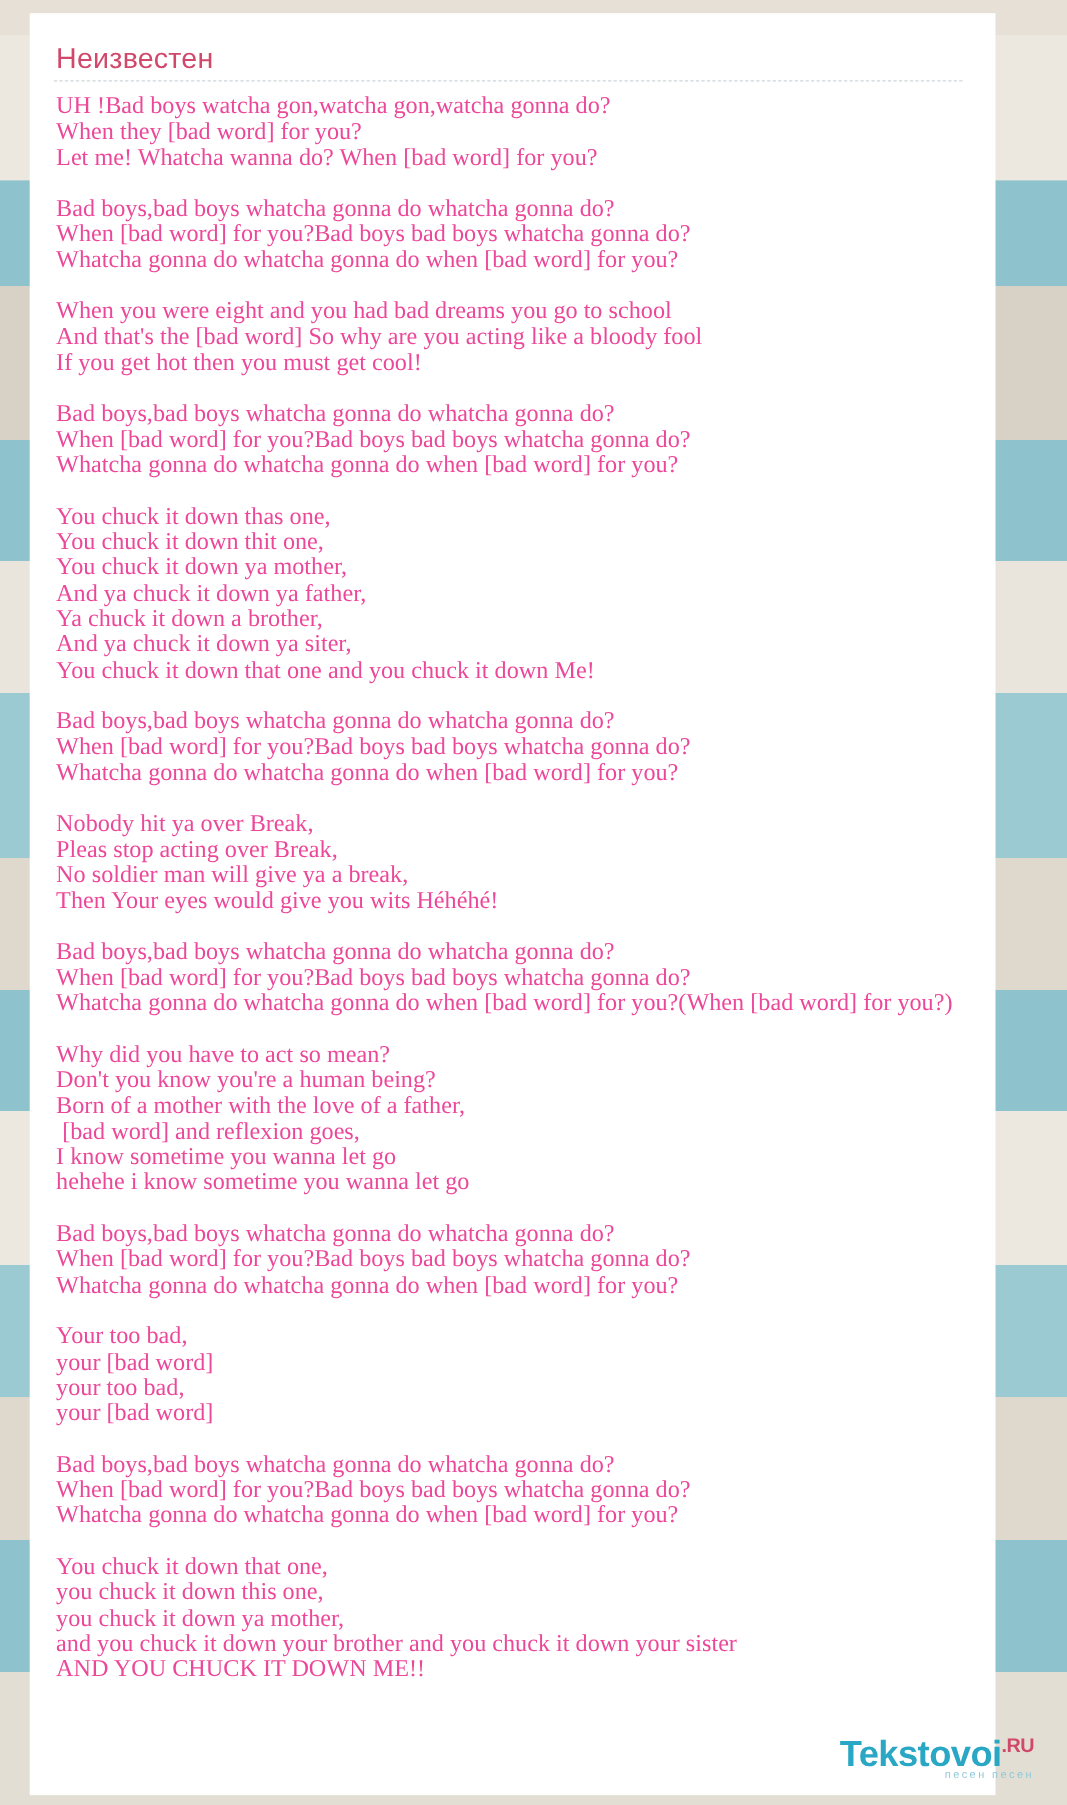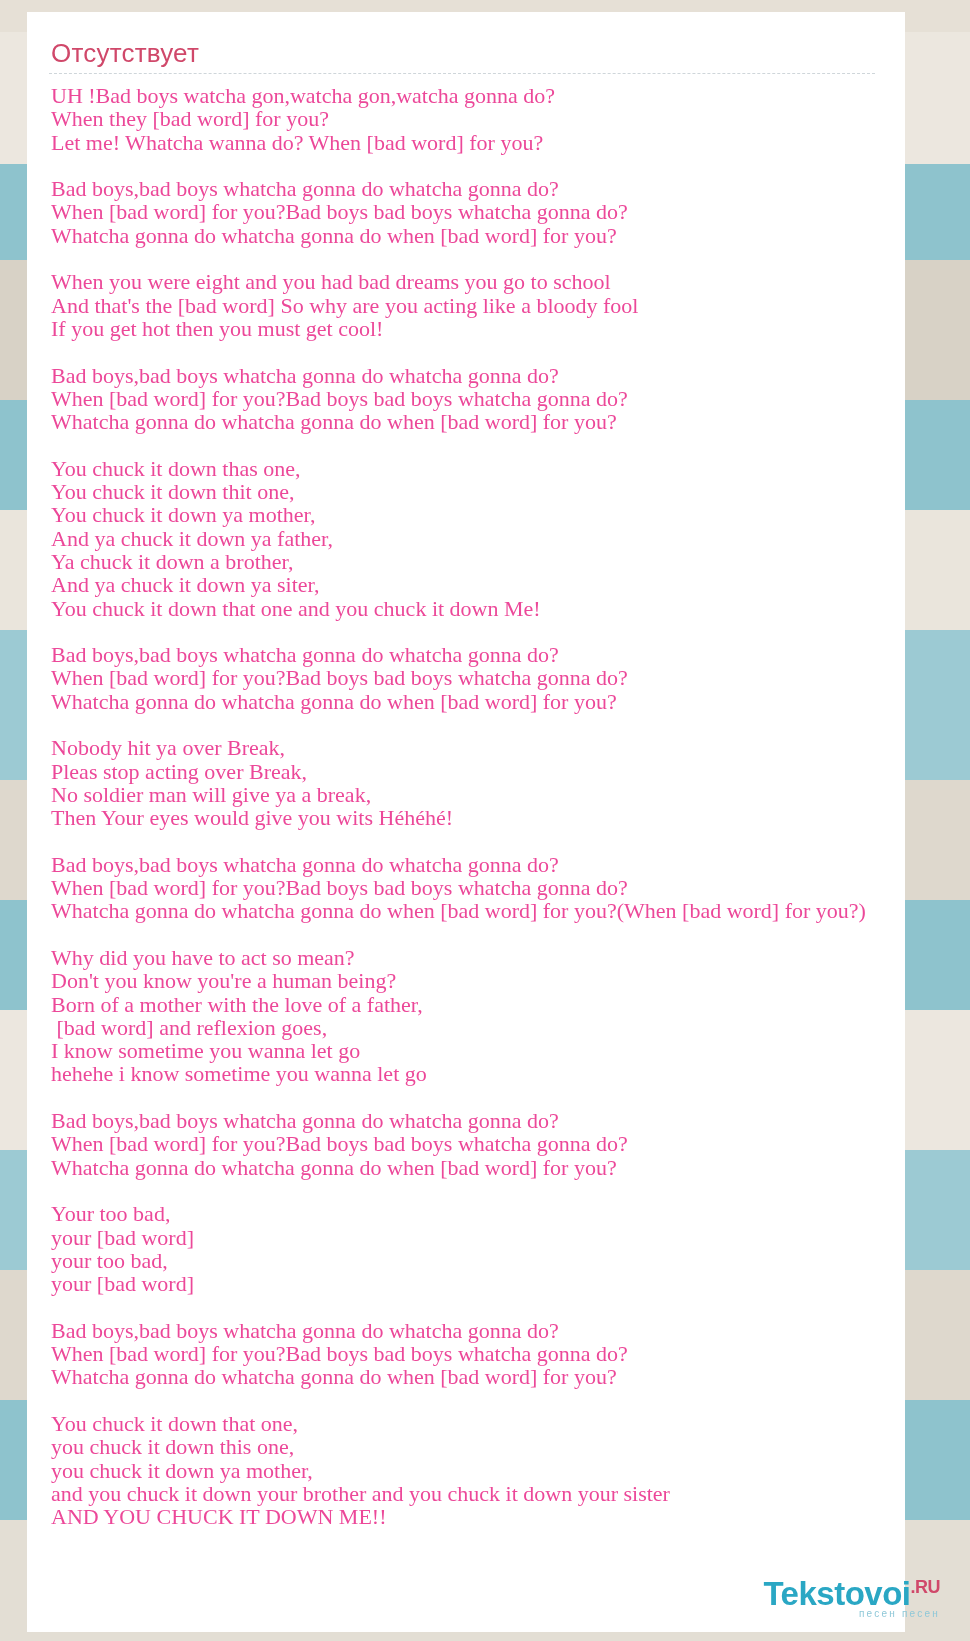--- a/index.html
+++ b/index.html
@@ -116,21 +116,21 @@
   <div class="stripe" style="top:900px;height:110px;background:#8ec3cd;"></div>
   <div class="stripe" style="top:1010px;height:140px;background:#ece7df;"></div>
   <div class="stripe" style="top:1150px;height:120px;background:#9ccad3;"></div>
   <div class="stripe" style="top:1270px;height:130px;background:#ded8cd;"></div>
   <div class="stripe" style="top:1400px;height:120px;background:#8ec3cd;"></div>
   <div class="stripe" style="top:1520px;height:121px;background:#e3ded4;"></div>
 </div>
 
 <div class="page">
 
-  <h1 class="song-title">Отсутствует</h1>
+  <h1 class="song-title">Неизвестен</h1>
 
 
   <hr class="divider">
 
   <div class="lyrics">UH !Bad boys watcha gon,watcha gon,watcha gonna do?
 When they [bad word] for you?
 Let me! Whatcha wanna do? When [bad word] for you?
 
 Bad boys,bad boys whatcha gonna do whatcha gonna do?
 When [bad word] for you?Bad boys bad boys whatcha gonna do?

